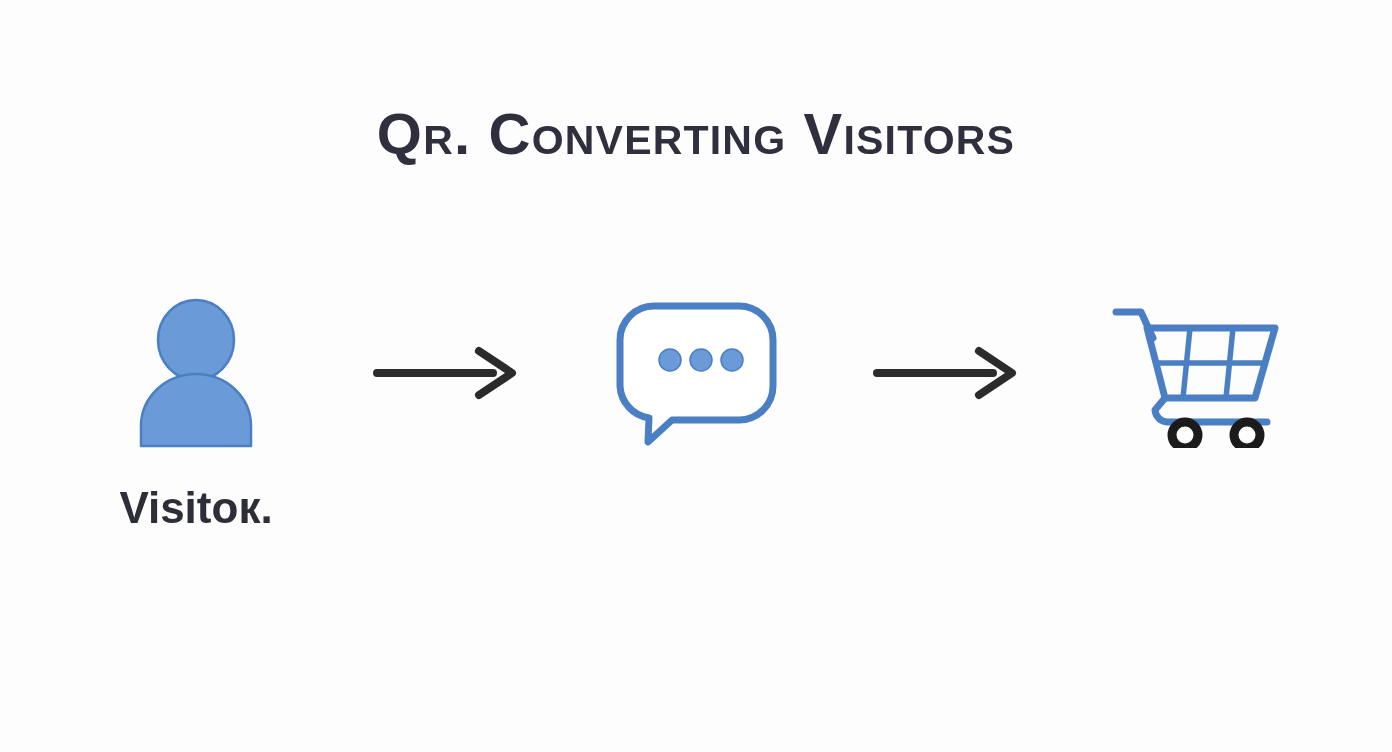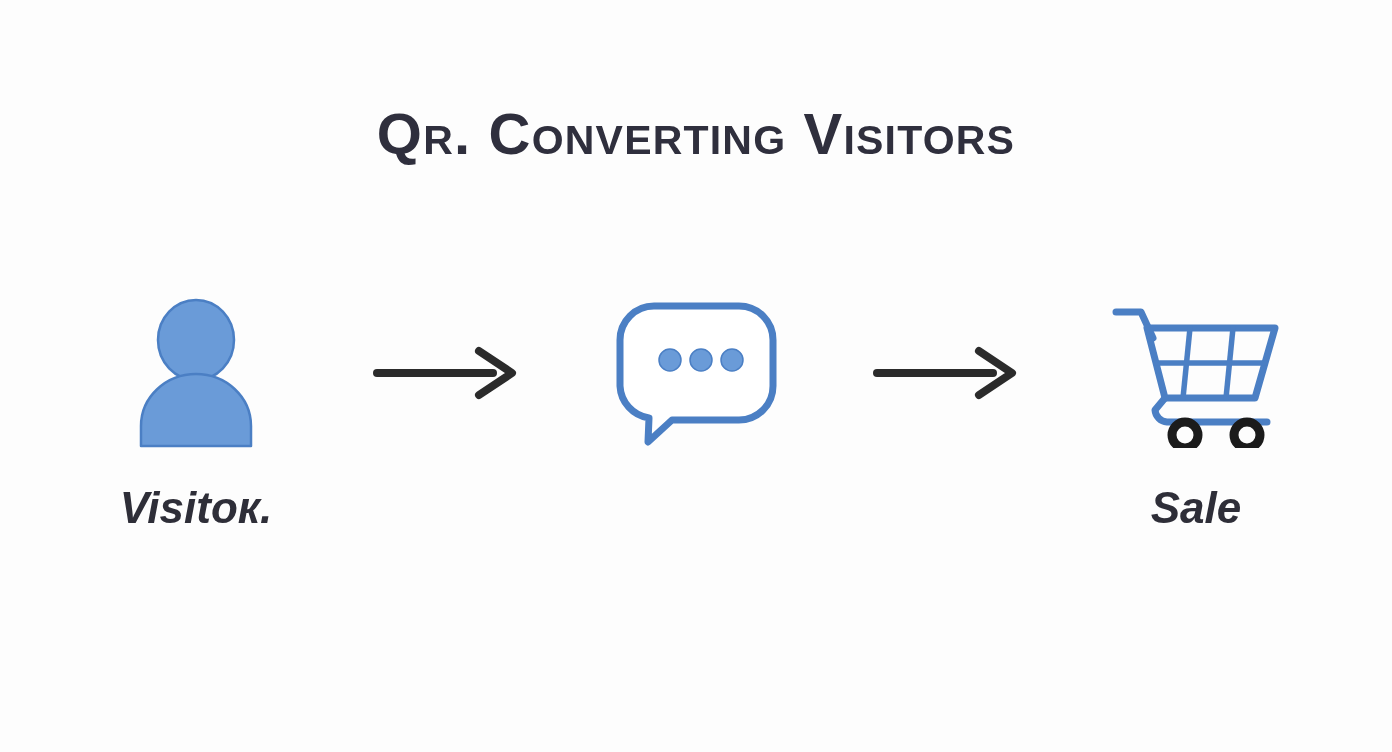--- a/index.html
+++ b/index.html
@@ -72,22 +72,20 @@
   
   .labels {
     position: absolute;
     top: 484px;
     left: 96px;
     width: 1200px;
     height: 70px;
     display: flex;
     flex-direction: row;
     align-items: flex-start;
-    justify-content: space-between;
-    font-style: italic;
   }
 
   .label-cell {
     width: 200px;
     text-align: center;
     flex: 0 0 auto;
     font-family: "Liberation Sans", sans-serif;
     font-weight: 700;
     font-size: 44px;
     line-height: 1.1;
@@ -170,16 +168,15 @@
         <circle cx="138" cy="137" r="13" fill="none" stroke="#1b1b1b" stroke-width="9"></circle>
       </svg>
     </div>
 
   </div>
 
   <div class="labels">
     <div class="label-cell">Visitoк.</div>
     <div class="label-spacer"></div>
     <div class="label-spacer"></div>
-    <div class="label-cell">Sale</div>
   </div>
 
 </div>
 
 </body></html>

